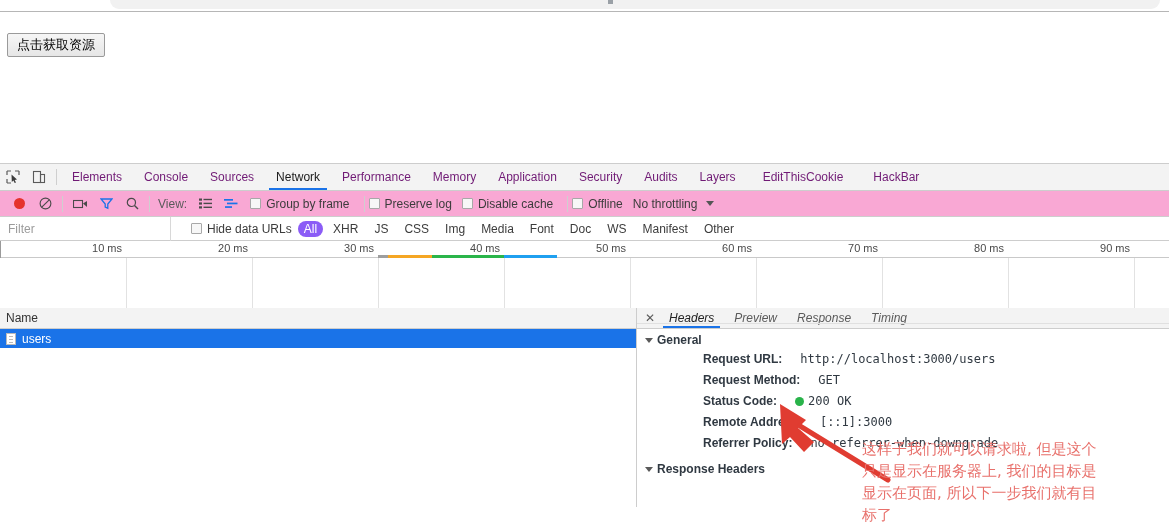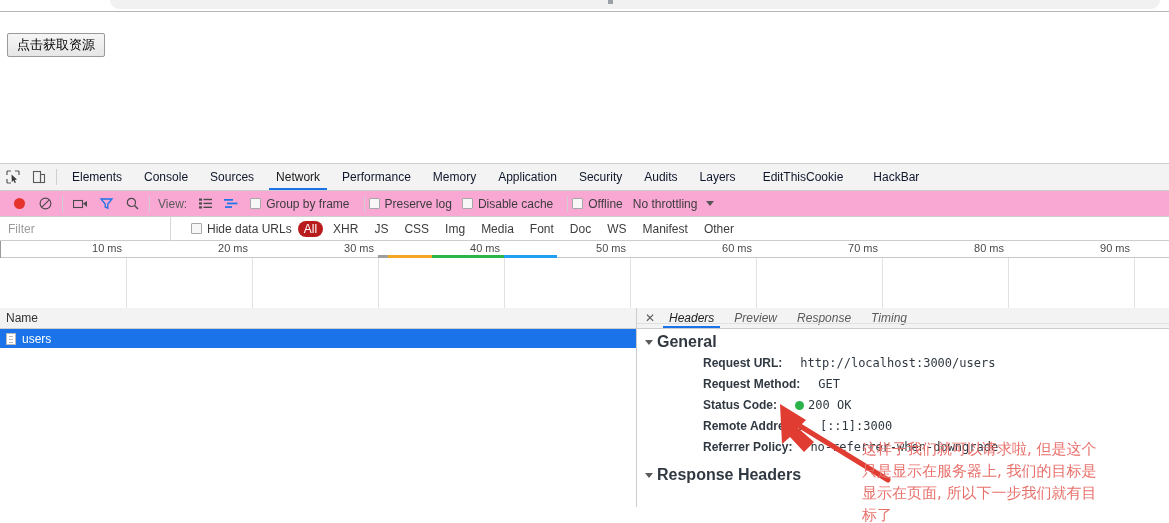--- a/index.html
+++ b/index.html
@@ -67,21 +67,21 @@
     width: 26px; height: 26px;
     display: flex; align-items: center; justify-content: center;
     cursor: default;
   }
   .sep-v {
     width: 1px; height: 16px; background: #cfcfcf; margin: 0 4px;
   }
   .dt-tab {
     height: 26px; padding: 0 11px;
     display: flex; align-items: center;
-    font-size: 12px; color: #0f172a;
+    font-size: 12px; color: #701a75;
     cursor: default; position: relative;
     white-space: nowrap;
   }
   .dt-tab.active { color: #1a1a1a; }
   .dt-tab.active::after {
     content: ""; position: absolute; left: 4px; right: 4px; bottom: 0;
     height: 2px; background: #1a73e8;
   }
 
   
@@ -128,21 +128,21 @@
     font-family: "Liberation Sans", sans-serif;
   }
   .filter-input::placeholder { color: #9b9b9b; }
   .filter-sep {
     width: 1px; height: 24px; background: #d8d8d8; margin: 0 0 0 0;
   }
   .type-pill {
     font-size: 12px; color: #3c3c3c; padding: 1px 6px; margin: 0 2px;
     border-radius: 8px; cursor: default; white-space: nowrap;
   }
-  .type-pill.sel { background: #b91c1c; color: #ffffff; }
+  .type-pill.sel { background: #8b5cf6; color: #ffffff; }
 
   
   .overview {
     position: relative; width: 1169px; height: 80px;
     background: #ffffff; border-bottom: 1px solid #cdcdcd;
     overflow: hidden;
   }
   .ov-ruler {
     position: absolute; left: 0; top: 0; width: 1169px; height: 17px;
     border-bottom: 1px solid #c9c9c9;
@@ -203,21 +203,21 @@
     height: 20px; padding: 0 10px; display: flex; align-items: center;
     font-size: 12px; color: #5a5a5a; position: relative; cursor: default; font-style: italic;
   }
   .dtl-tab.active { color: #222; }
   .dtl-tab.active::after {
     content: ""; position: absolute; left: 4px; right: 4px; bottom: 0;
     height: 2px; background: #1a73e8;
   }
 
   .sec-title {
-    font-size: 16px; font-weight: bold; color: #303942;
+    font-size: 12px; font-weight: bold; color: #303942;
     padding: 4px 0 2px 8px; display: flex; align-items: center; gap: 4px;
     cursor: default;
   }
   .tri {
     width: 0; height: 0; border-left: 4px solid transparent;
     border-right: 4px solid transparent; border-top: 5px solid #5a5a5a;
   }
   .kv {
     display: flex; align-items: baseline; padding: 2px 0 2px 22px;
     font-size: 12px; line-height: 17px;

